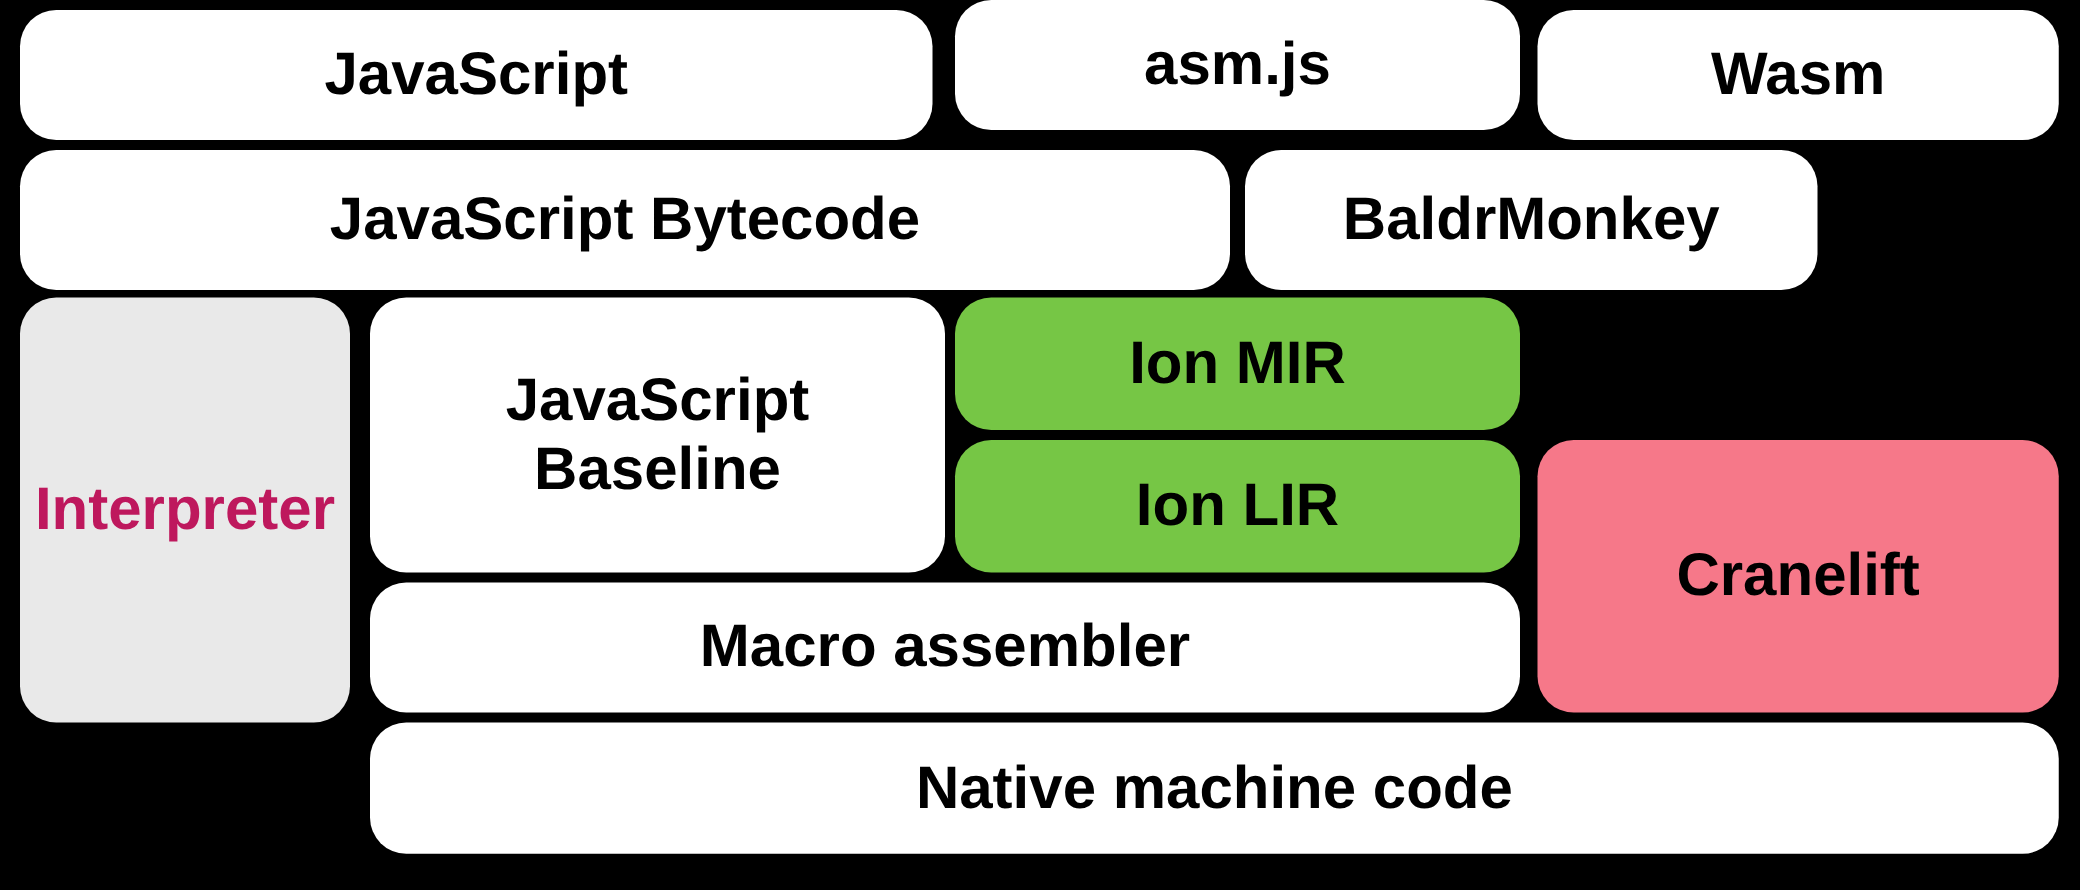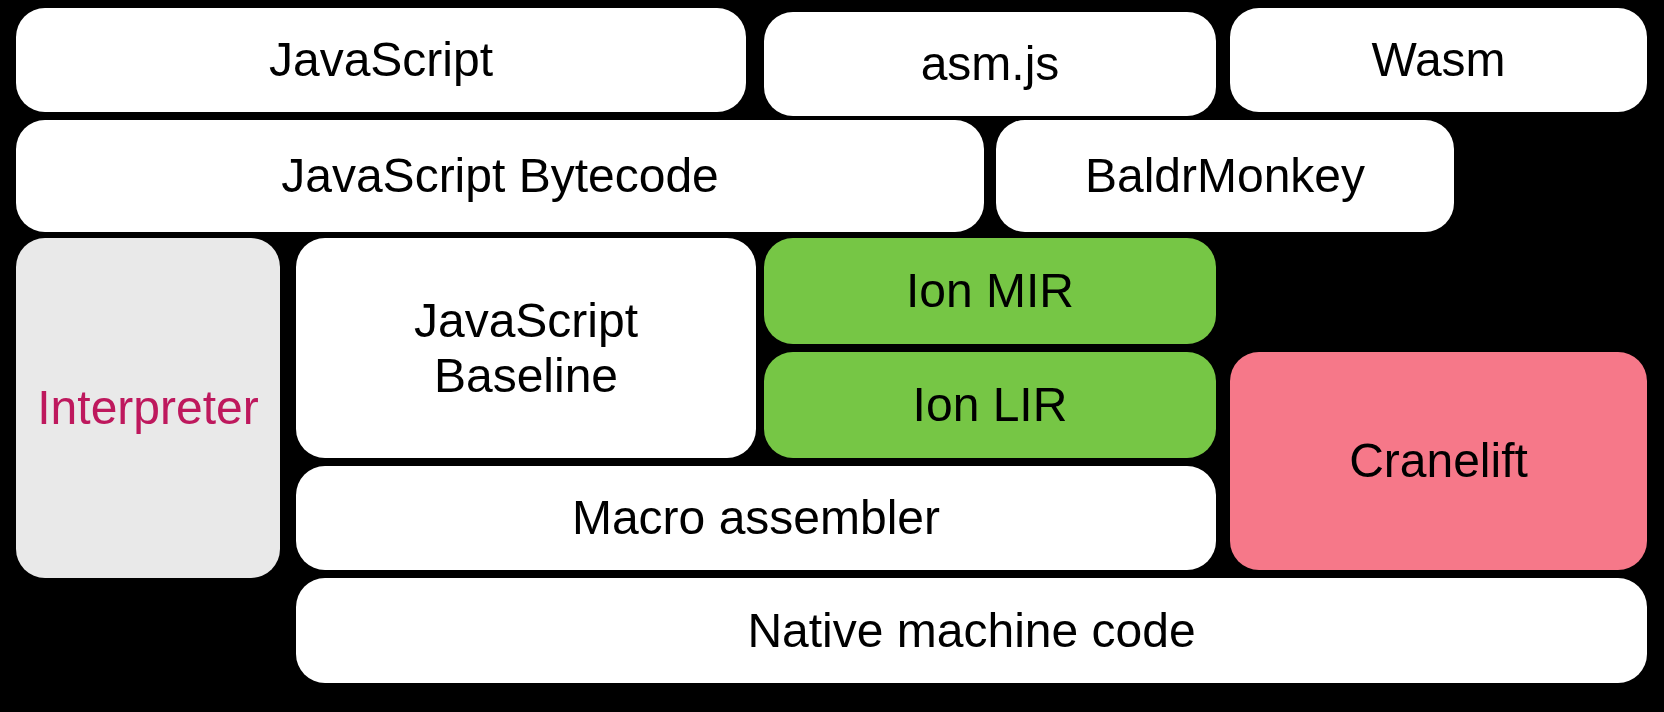--- a/index.html
+++ b/index.html
@@ -18,36 +18,36 @@
   .node {
     position: absolute;
     border-radius: 29px;
     display: flex;
     flex-direction: column;
     align-items: center;
     justify-content: center;
     text-align: center;
     font-size: 48px;
     line-height: 1.15;
-    font-weight: 400;
+    font-weight: 700;
     box-sizing: border-box;
     white-space: nowrap;
   }
   .node-line {
     display: block;
   }
 </style>
 </head>
 <body>
 
 <div id="canvas" style="width: 1664px; height: 712px; background: rgb(0, 0, 0);">
     <div class="node" style="left: 16px; top: 8px; width: 730px; height: 104px; background: rgb(255, 255, 255); color: rgb(0, 0, 0);">
       <span class="node-line">JavaScript</span>
     </div>
-    <div class="node" style="left: 764px; top: 12px; width: 452px; height: 104px; background: rgb(255, 255, 255); color: rgb(0, 0, 0);">
+    <div class="node" style="left: 764px; top: 0; width: 452px; height: 104px; background: rgb(255, 255, 255); color: rgb(0, 0, 0);">
       <span class="node-line">asm.js</span>
     </div>
     <div class="node" style="left: 16px; top: 120px; width: 968px; height: 112px; background: rgb(255, 255, 255); color: rgb(0, 0, 0);">
       <span class="node-line">JavaScript Bytecode</span>
     </div>
     <div class="node" style="left: 1230px; top: 8px; width: 417px; height: 104px; background: rgb(255, 255, 255); color: rgb(0, 0, 0);">
       <span class="node-line">Wasm</span>
     </div>
     <div class="node" style="left: 996px; top: 120px; width: 458px; height: 112px; background: rgb(255, 255, 255); color: rgb(0, 0, 0);">
       <span class="node-line">BaldrMonkey</span>

